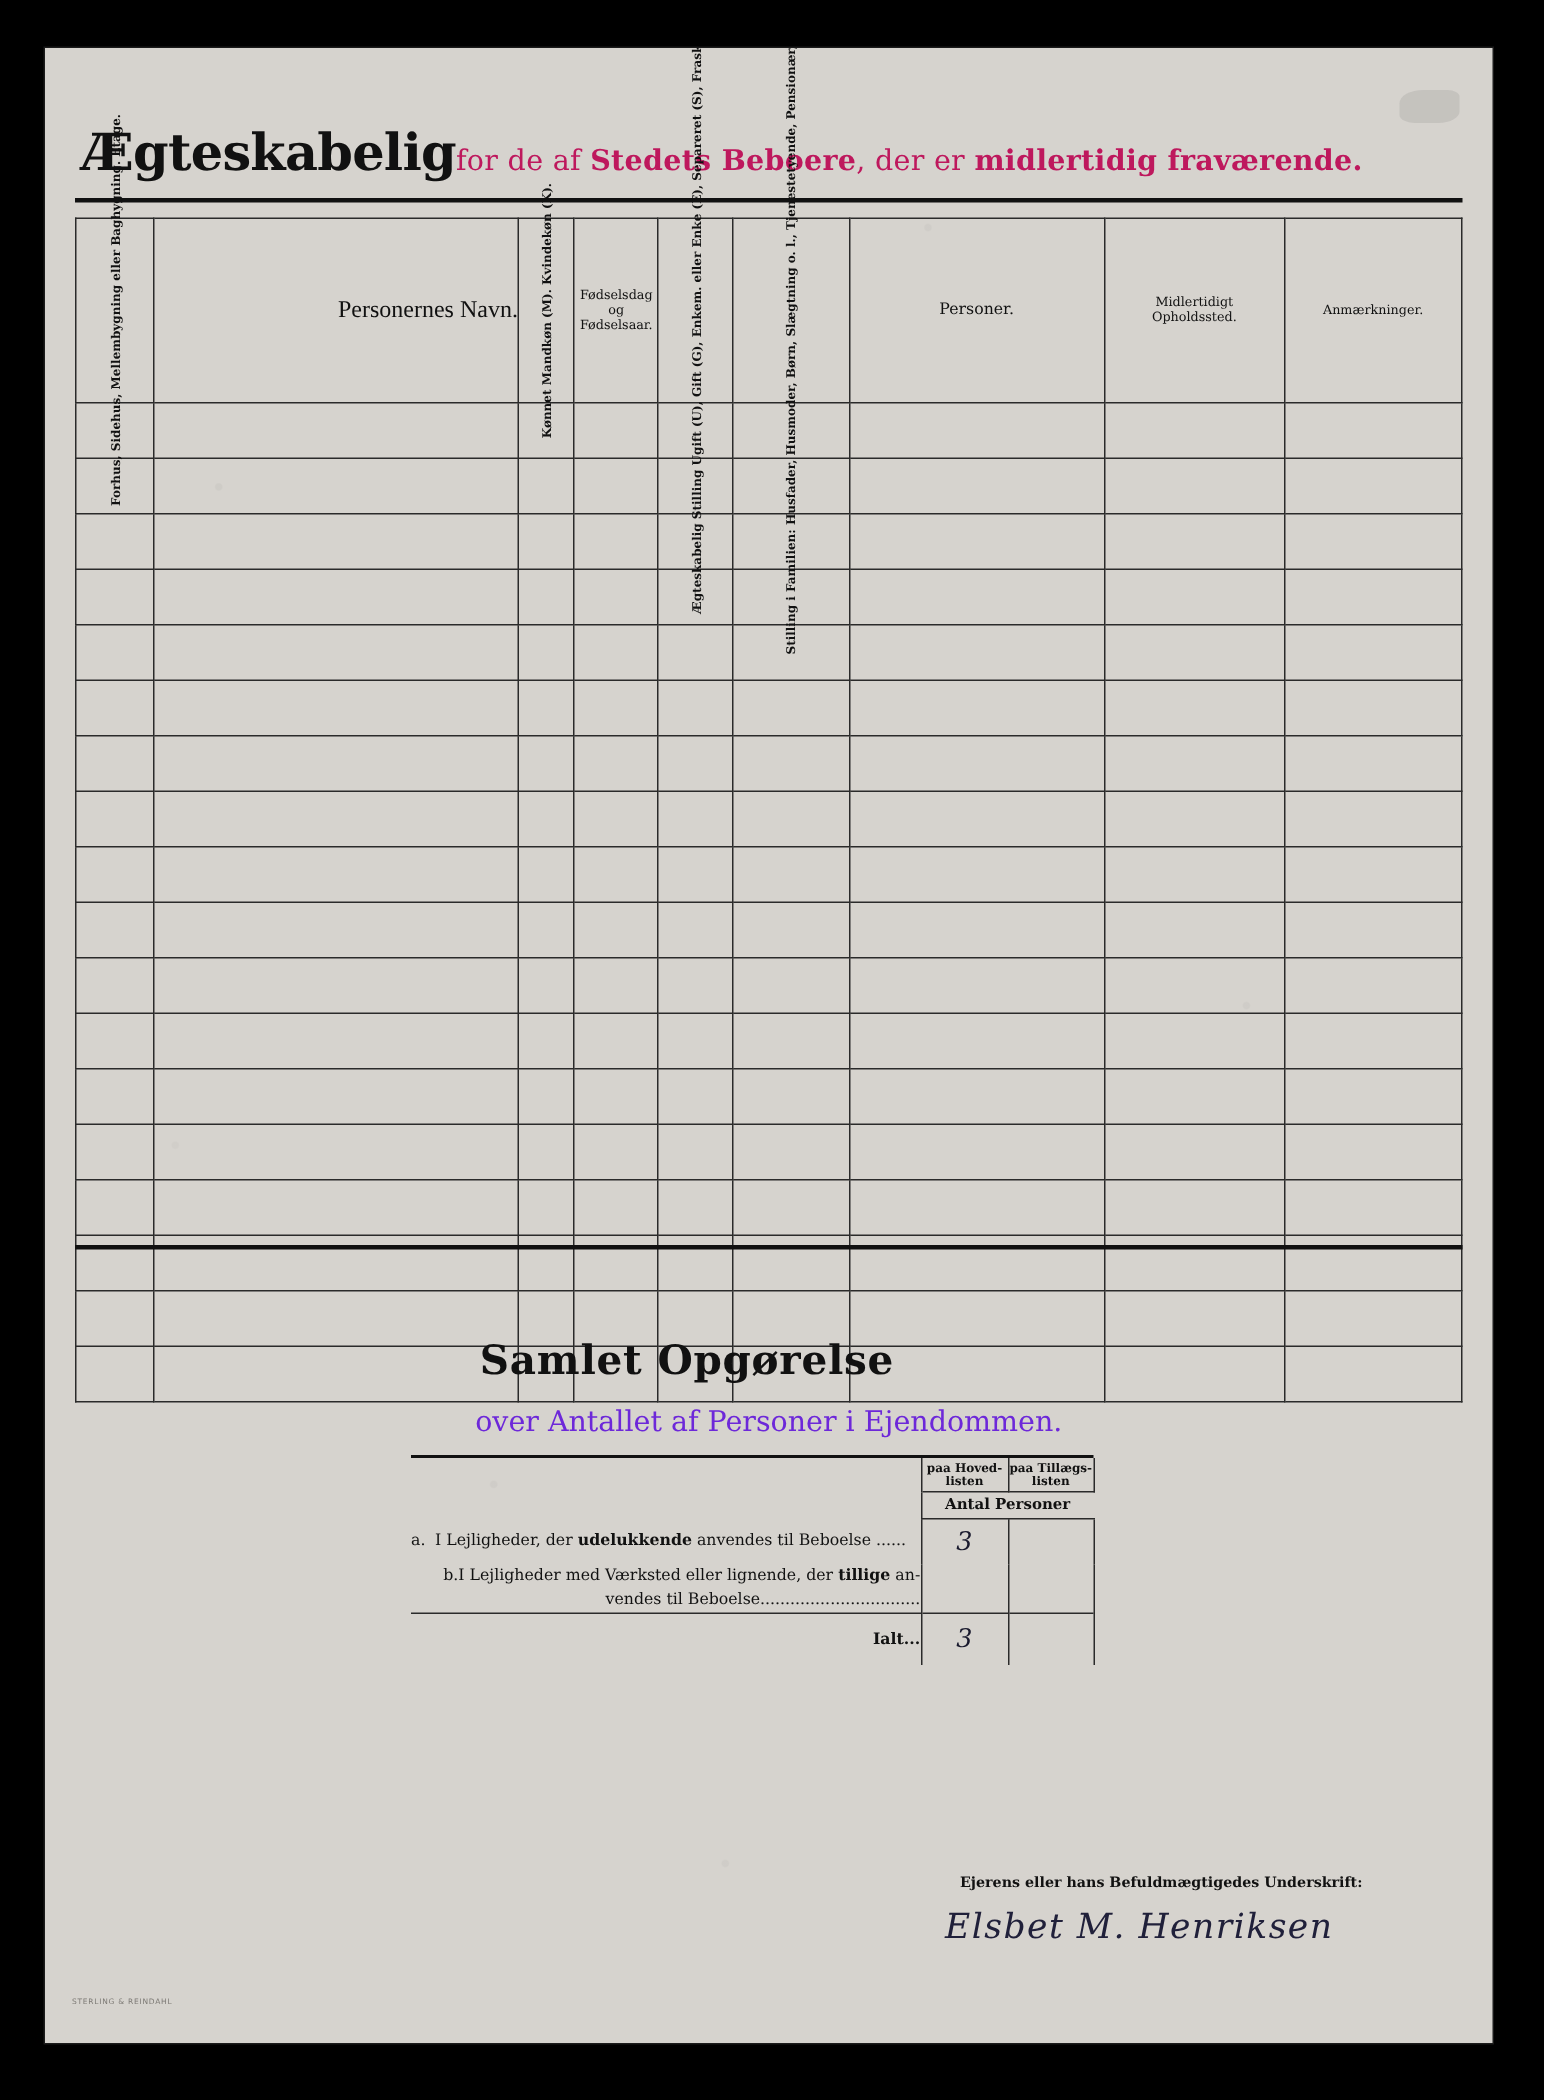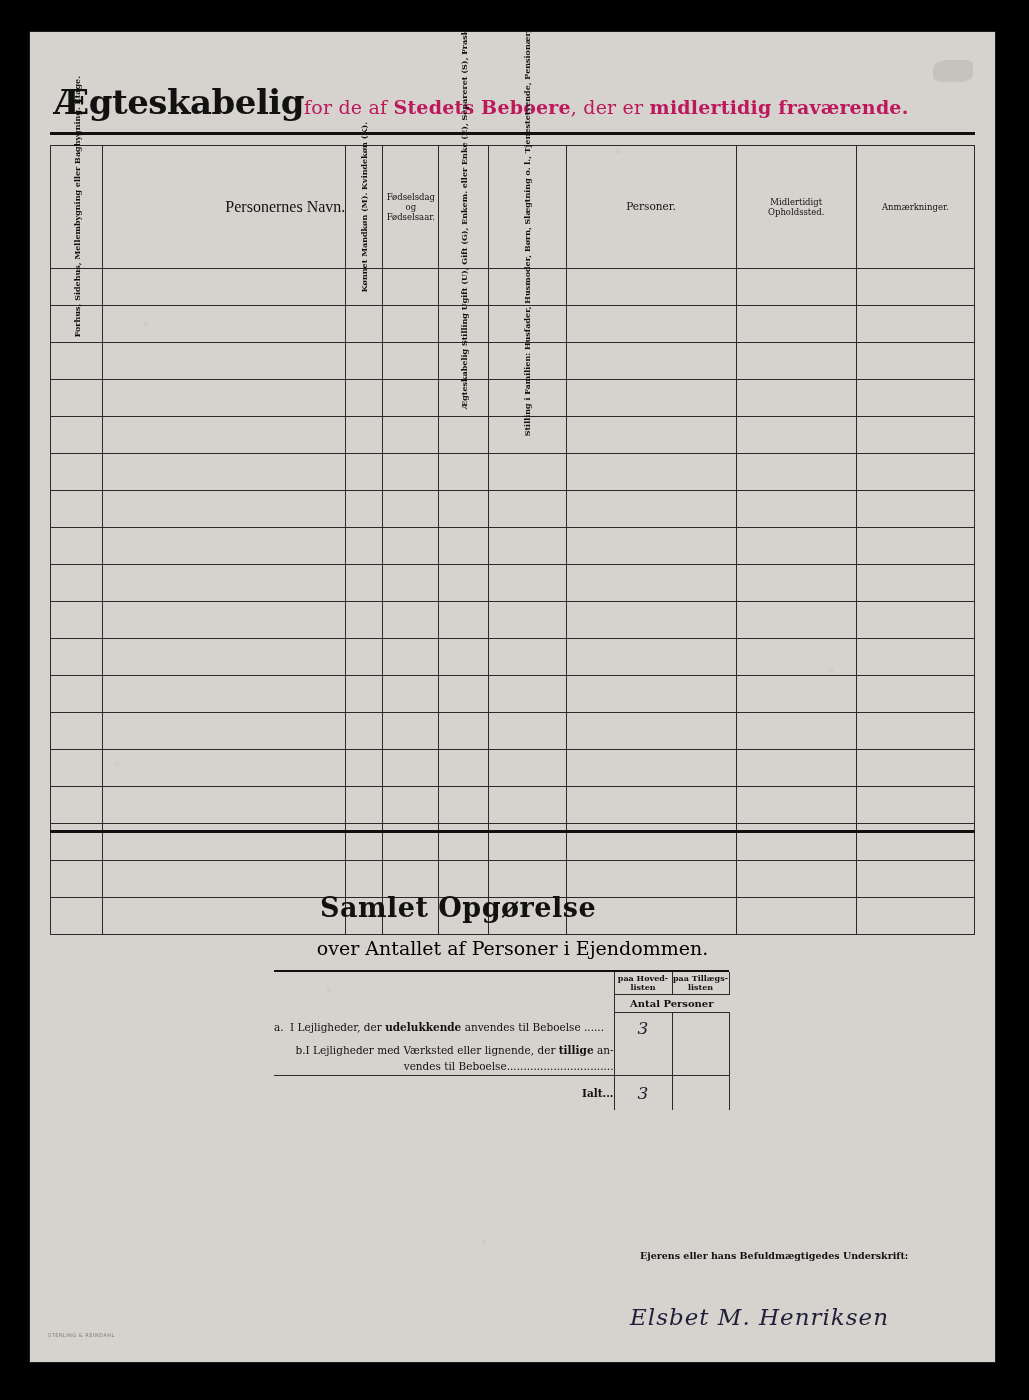--- a/index.html
+++ b/index.html
@@ -150,21 +150,21 @@
     letter-spacing: 0.5px;
   }
   .samlet-sub {
     position: absolute;
     top: 905px;
     left: 0;
     width: 965px;
     text-align: center;
     font-family: "DejaVu Serif", serif;
     font-size: 19px;
-    color: #000000;
+    color: #6d28d9;
   }
   .count-box {
     position: absolute;
     left: 244px;
     top: 938px;
     width: 455px;
   }
   .cb-topline { height: 2px; background: #111; width: 455px; }
   .cnt-tbl {
     border-collapse: collapse;
@@ -230,21 +230,20 @@
   }
   .sig-hand {
     position: absolute;
     left: 600px;
     top: 1240px;
     font-family: "DejaVu Serif", serif;
     font-style: italic;
     font-size: 23px;
     color: #20203a;
     letter-spacing: 1px;
-    margin-top: 32px;
   }
   .footer-mark {
     position: absolute;
     left: 18px;
     top: 1300px;
     font-family: "DejaVu Sans", sans-serif;
     font-size: 5px;
     color: #7d7a75;
     letter-spacing: 0.5px;
   }

